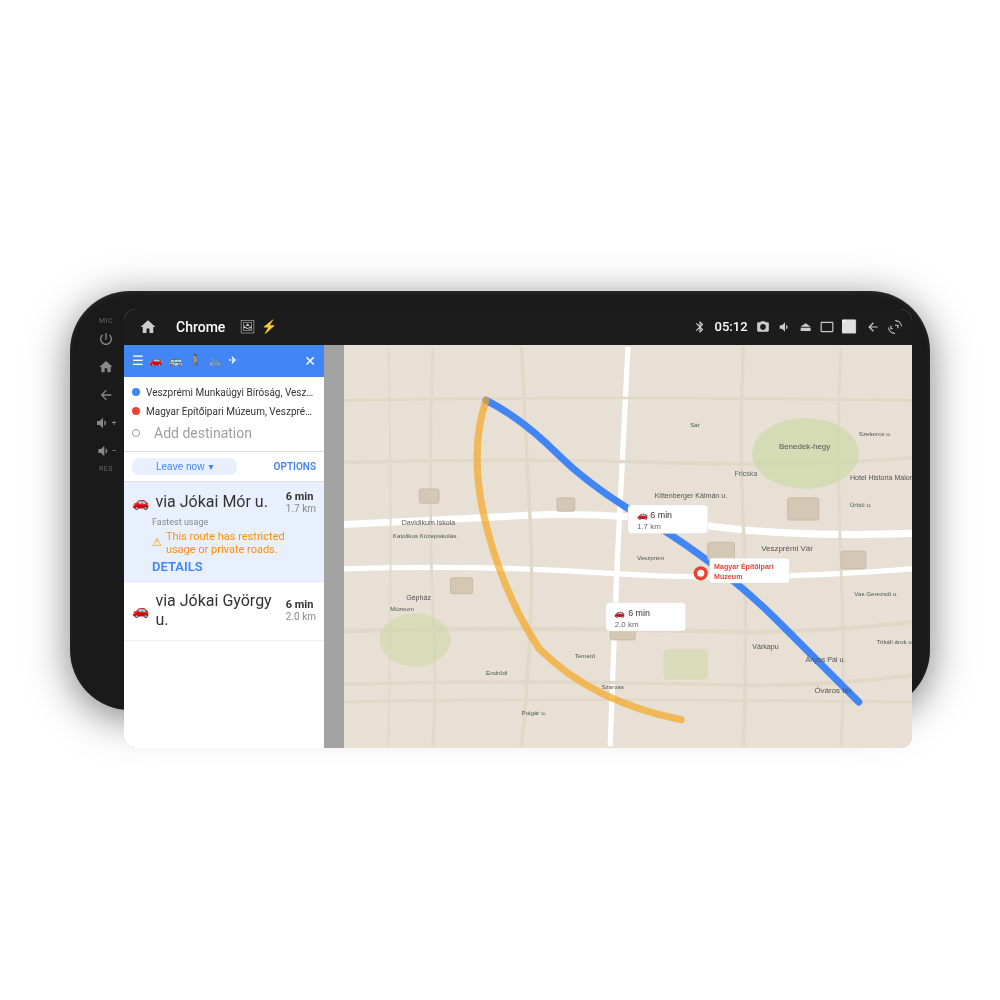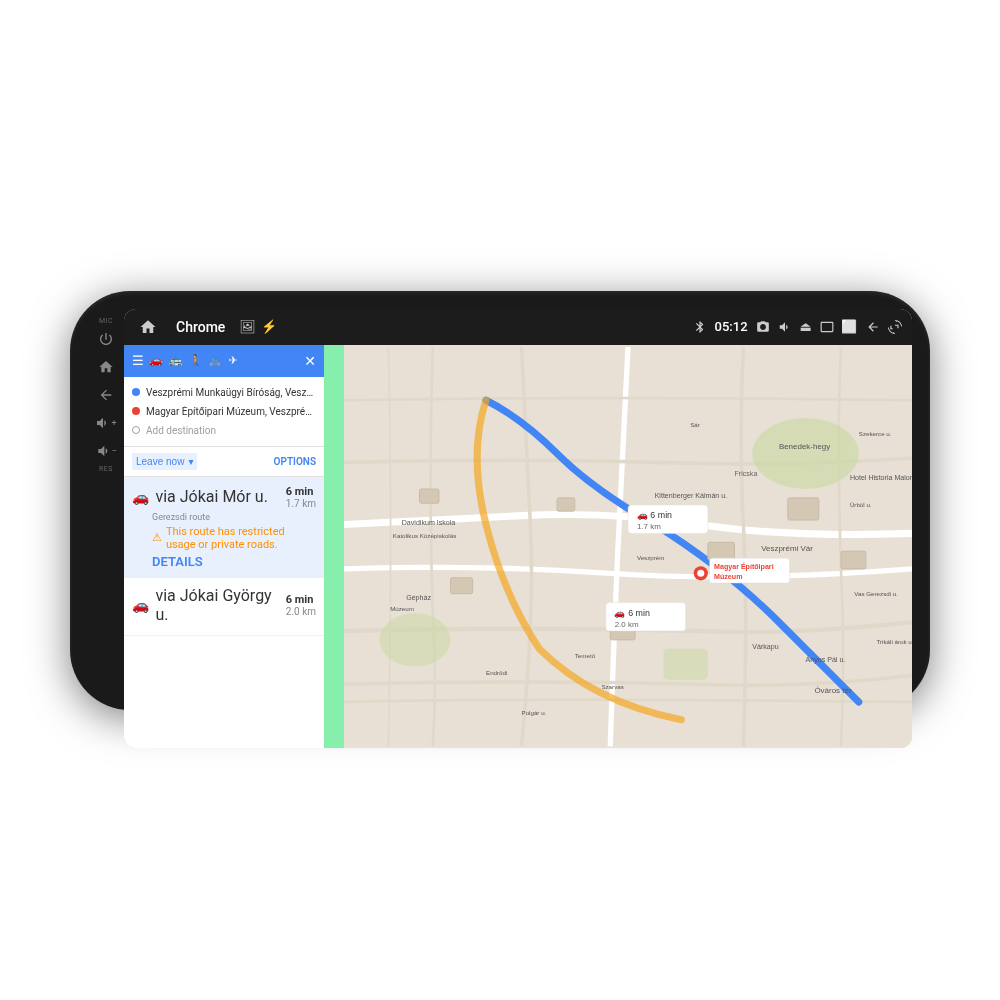--- a/index.html
+++ b/index.html
@@ -54,21 +54,21 @@
     }
 
     .side-label {
       font-size: 7px;
       color: #666;
       letter-spacing: 0.5px;
     }
 
     .screen-area {
       flex: 1;
-      background: #86efac;
+      background: #a3a3a3;
       border-radius: 12px;
       overflow: hidden;
       display: flex;
       flex-direction: column;
     }
 
     
     .status-bar {
       height: 36px;
       background: #1c1c1c;
@@ -178,41 +178,41 @@
     .nav-dest-text {
       font-size: 10px;
       color: #333;
       overflow: hidden;
       text-overflow: ellipsis;
       white-space: nowrap;
     }
 
     .nav-add-dest {
       color: #9e9e9e;
-      font-size: 10px;
+      font-size: 14px;
       padding: 4px 0;
       display: flex;
       align-items: center;
-      gap: 6px;
+      gap: 14px;
     }
 
     .nav-leave-row {
       display: flex;
       align-items: center;
       padding: 6px 8px;
       border-bottom: 1px solid #e0e0e0;
       gap: 6px;
     }
 
     .nav-leave-btn {
       background: #e8f0fe;
       color: #4285f4;
       border: none;
-      border-radius: 0;
-      padding: 3px 4px;
+      border-radius: 7px;
+      padding: 3px 24px;
       font-size: 10px;
       cursor: pointer;
       display: flex;
       align-items: center;
       gap: 4px;
     }
 
     .nav-options-btn {
       margin-left: auto;
       color: #4285f4;
@@ -433,21 +433,21 @@
 
         <div class="route-option" style="background:#e8f0fe;">
           <div class="route-header">
             <span class="route-car-icon">🚗</span>
             <span class="route-via">via Jókai Mór u.</span>
             <div>
               <div class="route-time">6 min</div>
               <div class="route-dist">1.7 km</div>
             </div>
           </div>
-          <div class="route-label">Gerezsdi route</div>
+          <div class="route-label">Fastest usage</div>
           <div class="route-warning">
             <span class="route-warning-icon">⚠</span>
             <span class="route-warning-text">This route has restricted usage or private roads.</span>
           </div>
           <div class="route-details">DETAILS</div>
         </div>
 
         <div class="route-option">
           <div class="route-header">
             <span class="route-car-icon">🚗</span>

